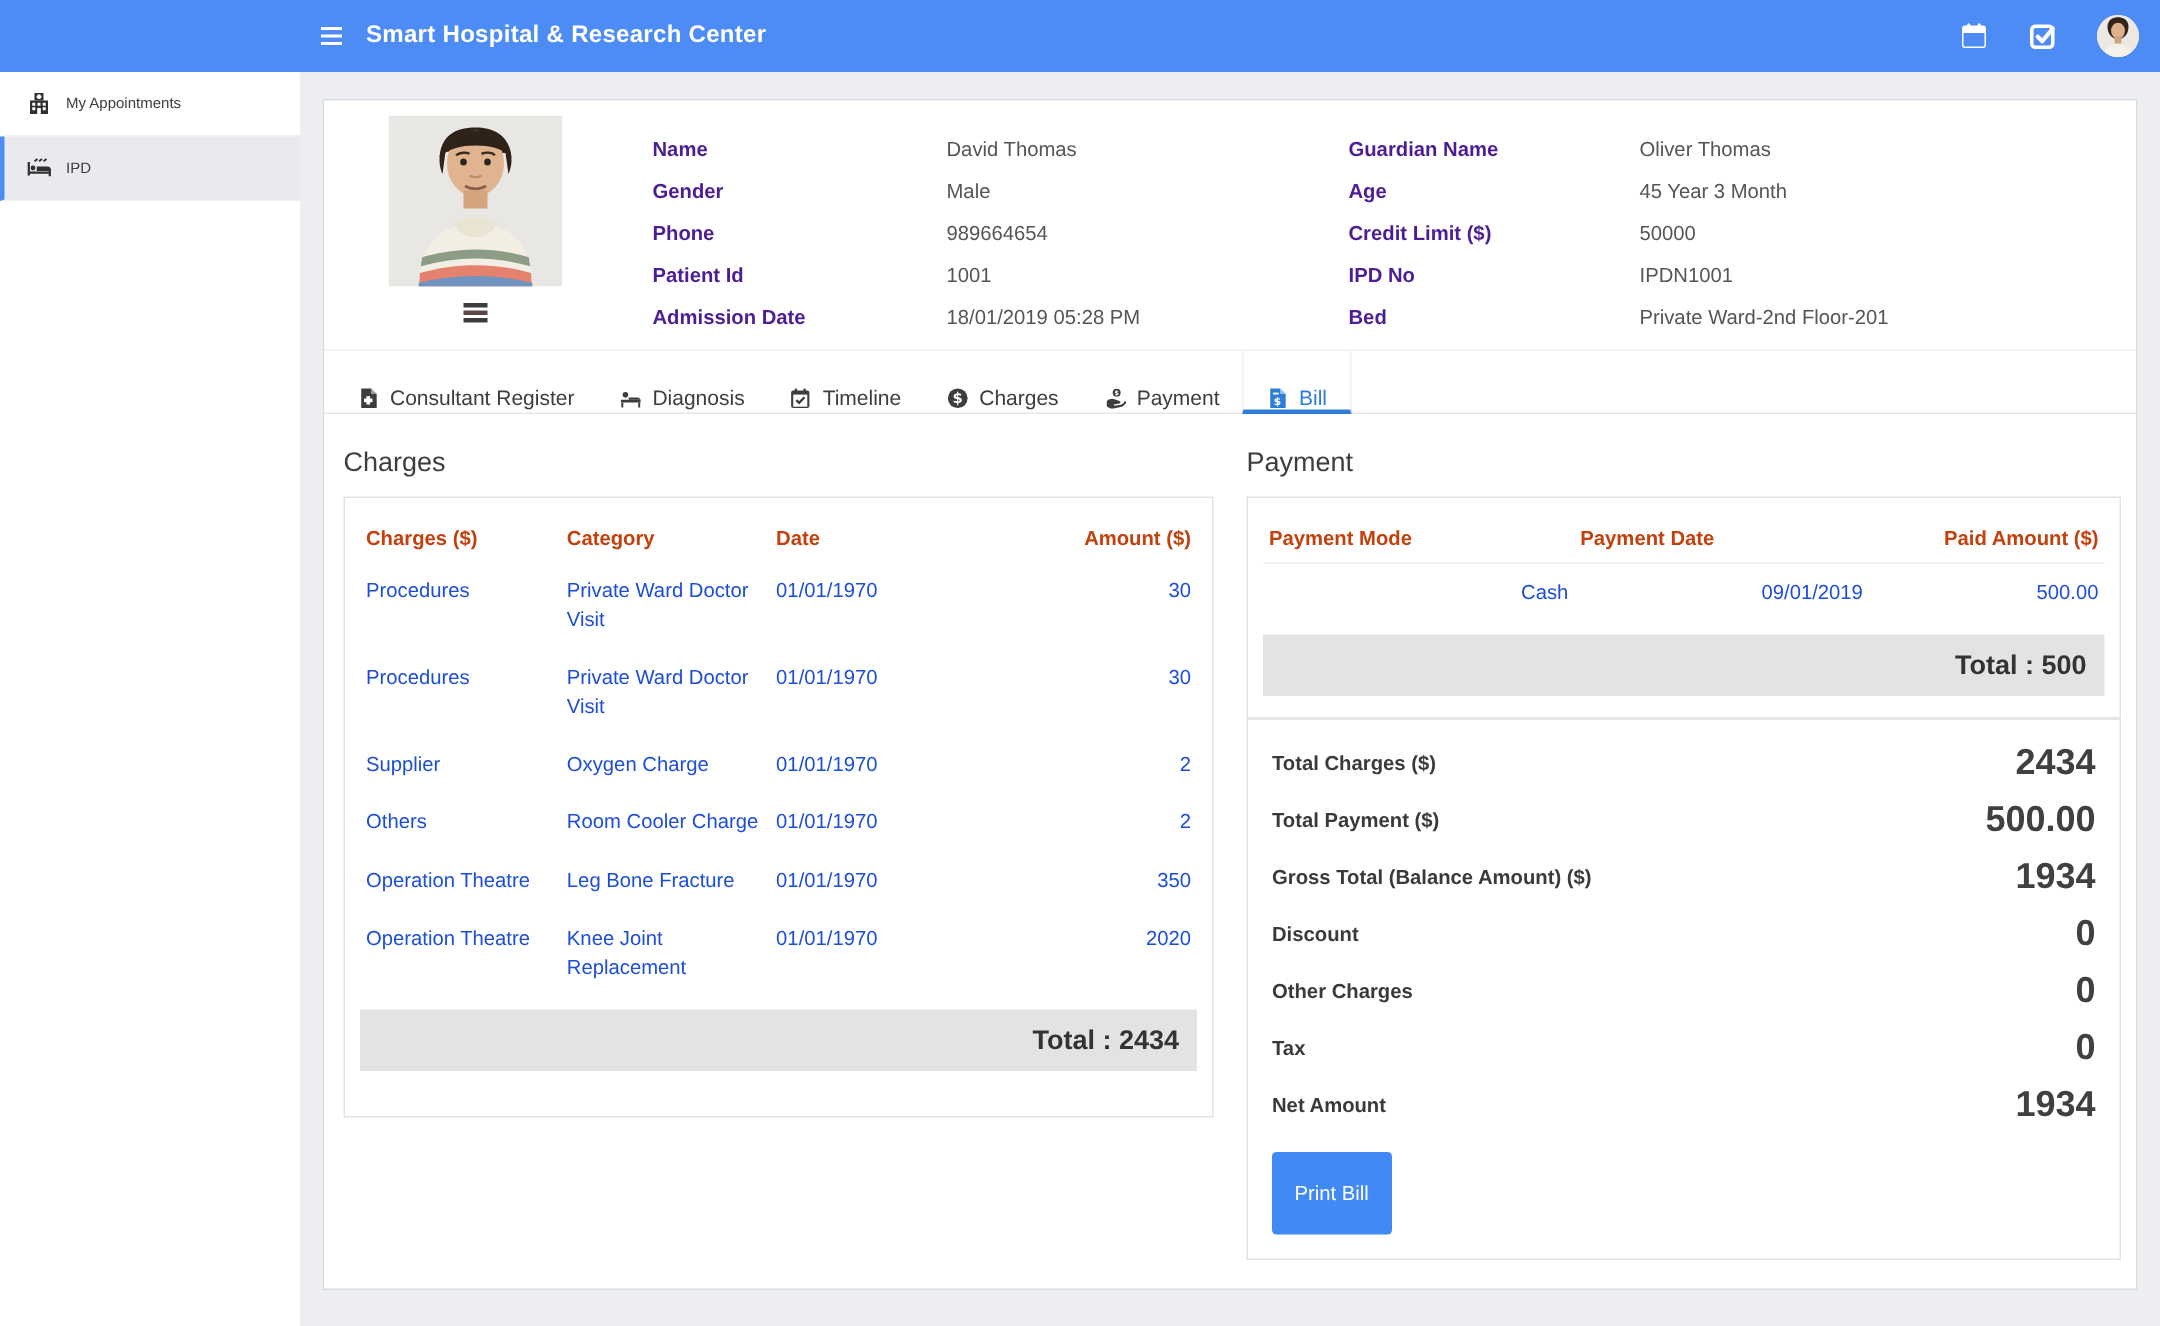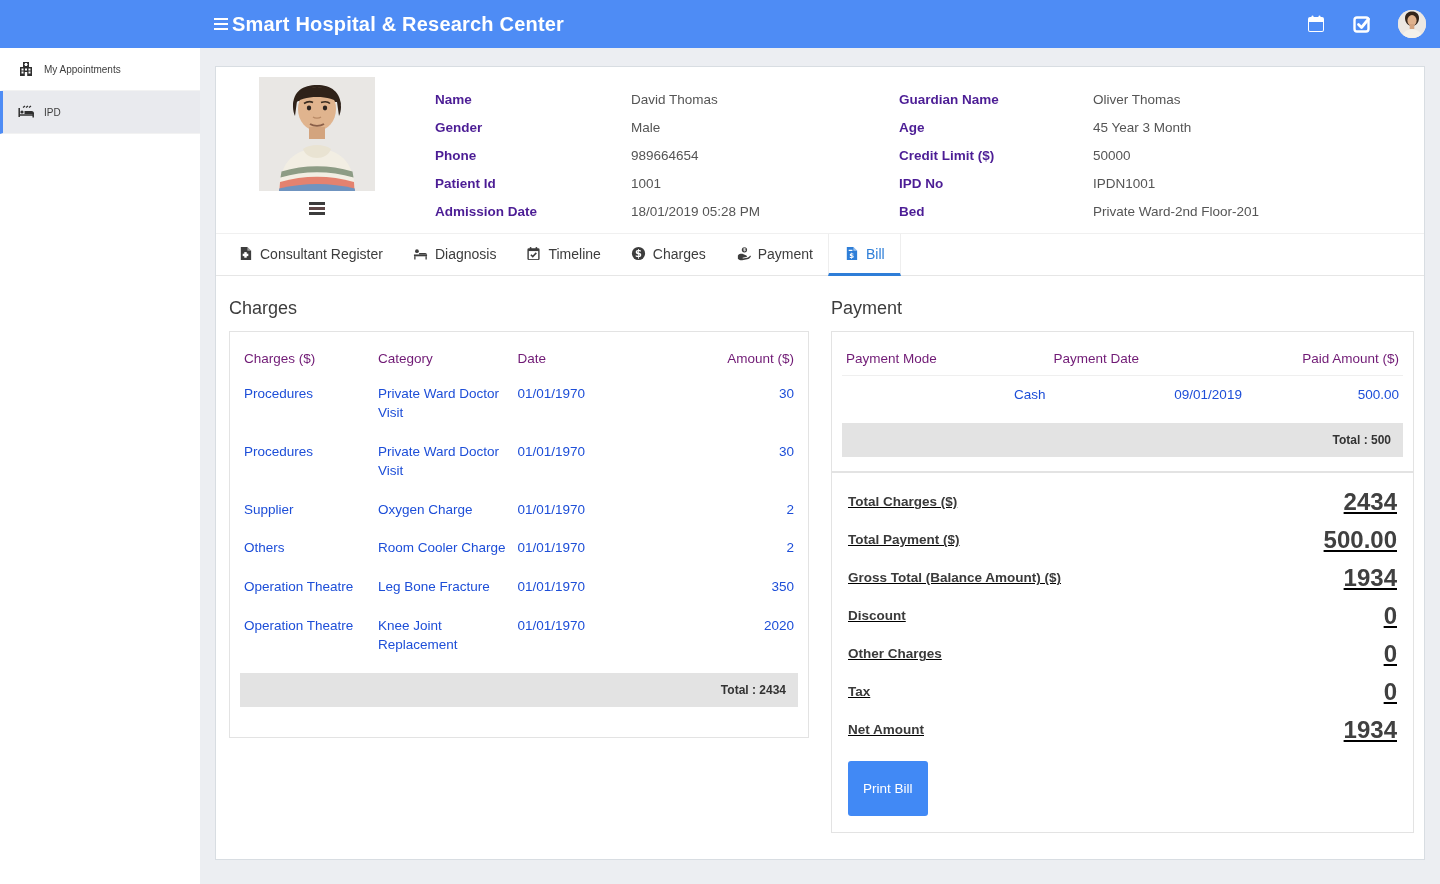--- a/index.html
+++ b/index.html
@@ -4,21 +4,21 @@
 <style>
   * { margin:0; padding:0; box-sizing:border-box; }
   html,body { width:1440px; height:884px; overflow:hidden; }
   body { font-family:"Liberation Sans", sans-serif; background:#eceef2; position:relative; }
 
   
   .header { position:absolute; top:0; left:0; width:1440px; height:48px; background:#4e8cf5;
             display:flex; align-items:center; z-index:10; }
   .hamburger { margin-left:214px; width:14px; cursor:pointer; }
   .hamburger .bar { height:2px; background:#fff; margin:3px 0; }
-  .app-title { color:#fff; font-size:20px; font-weight:bold; margin-left:4px; letter-spacing:.2px; }
+  .app-title { color:#fff; font-size:16px; font-weight:bold; margin-left:16px; letter-spacing:.2px; }
   .header-right { margin-left:auto; display:flex; align-items:center; gap:26px; padding-right:14px; }
   .hicon { width:20px; height:20px; display:inline-flex; cursor:pointer; }
   .avatar { width:28px; height:28px; border-radius:50%; overflow:hidden; background:#efe9e2; cursor:pointer; }
 
   
   .sidebar { position:absolute; top:48px; left:0; width:200px; height:836px; background:#fff; }
   .side-item { height:43px; display:flex; align-items:center; gap:10px; padding-left:15px;
                font-size:10px; color:#3d3d3d; cursor:pointer; border-left:3px solid transparent;
                border-bottom:1px solid #f2f2f2; }
   .side-item.active { background:#e9eaee; border-left-color:#4e8cf5; }
@@ -36,45 +36,45 @@
   .photo-menu .bar { width:16px; height:3px; background:#3c3c3c; margin:2px 0; }
   .photo-menu .bar.mid { background:#5d4646; }
   .info-grid { display:grid; grid-template-columns:196px 268px 194px 1fr; grid-auto-rows:28px;
                align-items:center; margin-top:8px; font-size:13.5px; flex:1; }
   .ilabel { font-weight:bold; color:#4c1d95; }
   .ivalue { color:#555; }
 
   
   .tabs { display:flex; border-top:1px solid #f0f0f0; border-bottom:1px solid #e6e6e6;
           height:43px; padding-left:7px; }
-  .tab { display:flex; align-items:center; gap:7px; padding:0 15px; font-size:14px; color:#3d3d3d;
+  .tab { display:flex; align-items:flex-end; gap:7px; padding:0 15px; font-size:14px; color:#3d3d3d;
          cursor:pointer; border-bottom:3px solid transparent; margin-bottom:-1px; }
   .tab .ticon { width:15px; height:15px; }
   .tab.active { color:#2e7ed8; border-left:1px solid #eee; border-right:1px solid #eee;
                 border-bottom:3px solid #2e7ed8; }
 
   
   .content { display:flex; padding:14px 10px 0 13px; gap:22px; }
   .col-left { width:580px; flex:0 0 580px; }
   .col-right { flex:1; }
   .section-title { font-size:18px; color:#3d3d3d; font-weight:500; padding:8px 0 12px 0; }
   .tbox { border:1px solid #e3e3e3; padding:10px 10px 30px 10px; }
   .tbox.pay { padding-bottom:14px; }
   table { width:100%; border-collapse:collapse; font-size:13.5px; }
-  th { text-align:left; font-weight:normal; color:#701a75; padding:9px 4px; }
+  th { text-align:left; font-weight:bold; color:#c2410c; padding:9px 4px; }
   td { color:#1d4ed8; padding:10px 4px; vertical-align:top; line-height:1.4; }
   .num { text-align:right; }
   .pay-table th { border-bottom:0; }
   .pay-table tbody td { border-top:1px solid #efefef;text-align:right; }
   .total-band { background:#e3e3e3; text-align:right; font-weight:bold; color:#333;
-                font-size:12px; padding:10px 12px; margin-top:8px; }
+                font-size:18px; padding:10px 12px; margin-top:8px; }
 
   
   .summary-box { border:1px solid #e3e3e3; padding:10px 16px 16px 16px; margin-bottom:14px; }
-  .sum-row { display:flex; align-items:center; justify-content:space-between; height:38px;text-decoration:underline; }
+  .sum-row { display:flex; align-items:center; justify-content:space-between; height:38px; }
   .sum-label { font-size:13.5px; font-weight:bold; color:#3a3a3a; }
   .sum-value { font-size:24px; font-weight:bold; color:#404040; }
   .print-btn { margin-top:12px; background:#4189f5; color:#fff; border:none; font-size:13.5px;
                padding:20px 15px; border-radius:3px; cursor:pointer;
                font-family:"Liberation Sans", sans-serif; }
 </style>
 </head>
 <body>
 
 <div class="header">

